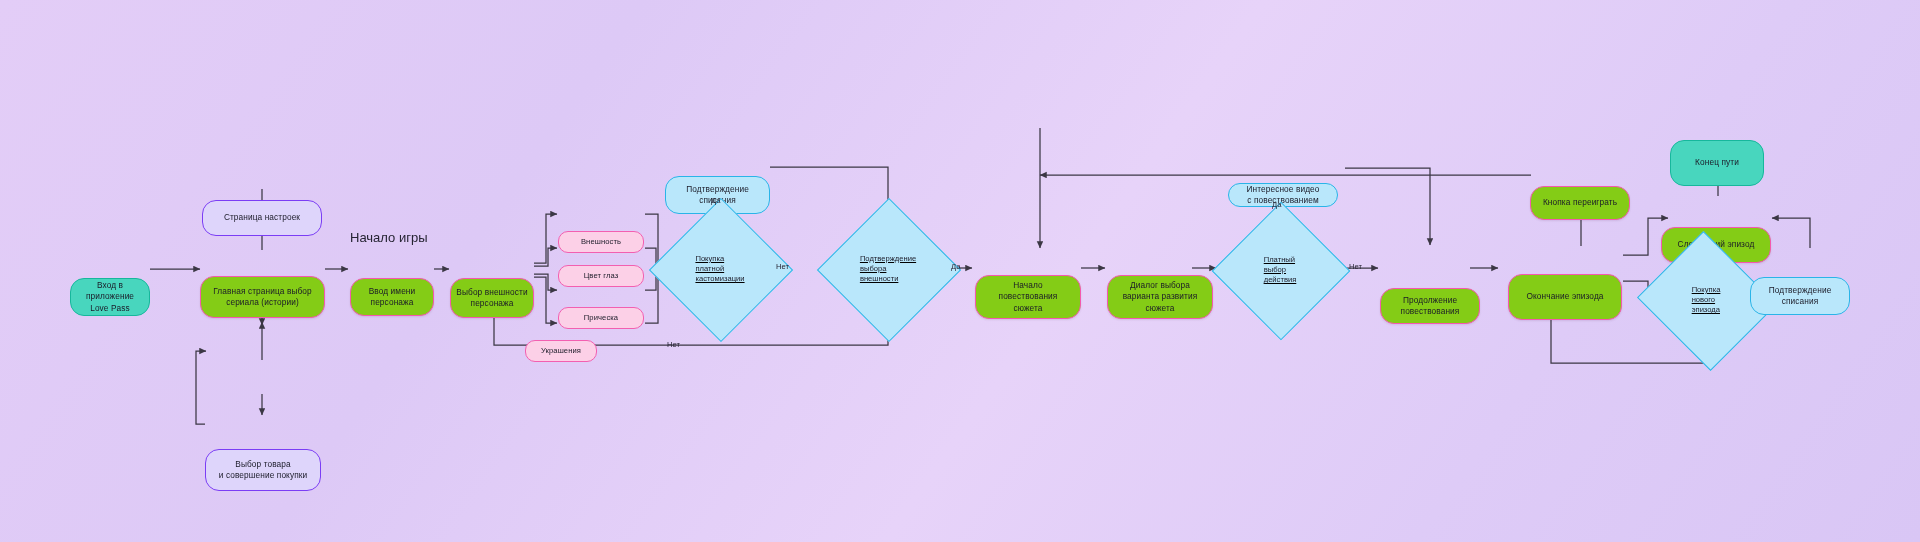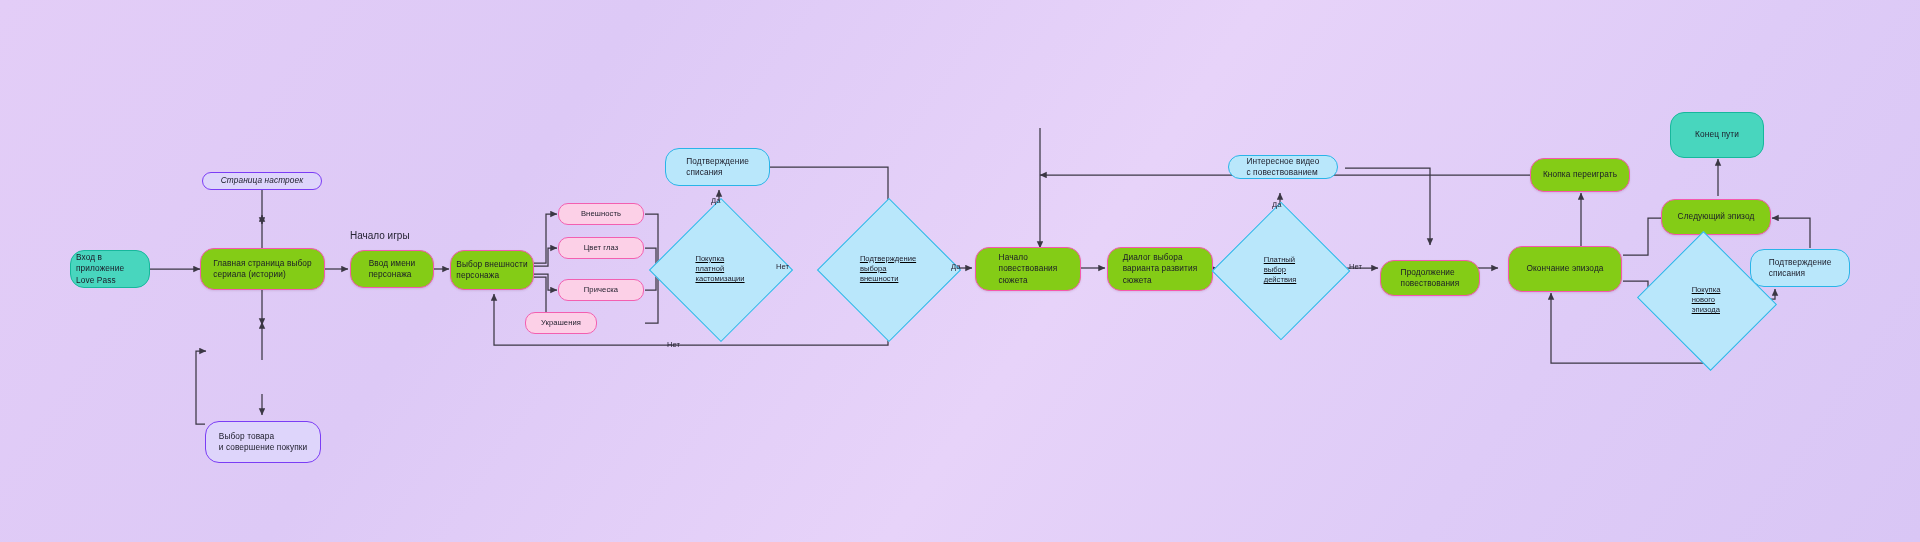--- a/index.html
+++ b/index.html
@@ -6,26 +6,27 @@
   body{
     width:1920px;height:542px;overflow:hidden;
     font-family:"Liberation Sans","DejaVu Sans",sans-serif;
     background:linear-gradient(125deg,#e3cdf7 0%,#ddc9f6 28%,#e7d3f9 55%,#decbf7 78%,#d9c6f5 100%);
   }
   #canvas{position:relative;width:1920px;height:542px;}
   svg.edges{position:absolute;left:0;top:0;width:1920px;height:542px;pointer-events:none;}
 
   .node{
     position:absolute;box-sizing:border-box;
-    display:flex;align-items:center;justify-content:center;text-align:left;
+    display:flex;align-items:center;justify-content:center;text-align:center;
     border-radius:14px;
     font-size:8.3px;line-height:1.35;letter-spacing:.1px;
     color:#1b1b28;
     padding:3px 5px;
     white-space:pre-line;
+    margin-top:28px;
   }
   .n-pink{background:#84cc16;border:1.6px solid #f558ae;box-shadow:0 1px 2px rgba(90,40,90,.12);}
   .n-pink-soft{background:#fcd0e7;border:1.6px solid #f35fb0;}
   .n-purple{background:#ded5fb;border:1.6px solid #7b3df5;}
   .n-blue{background:#b9e7fb;border:1.6px solid #2ab4e8;}
   .n-teal{background:#48d6be;border:1.6px solid #17b79c;}
   .n-small{font-size:7.6px;border-radius:10px;}
 
   .diamond{
     position:absolute;box-sizing:border-box;
@@ -39,21 +40,21 @@
   .diamond .dlabel{
     position:relative;z-index:2;font-size:7.6px;line-height:1.35;color:#1b1b28;
     white-space:pre-line;
   }
 
   .edge-label{
     position:absolute;font-size:7.6px;color:#262433;
     background:transparent;white-space:nowrap;
   }
   .free-label{
-    position:absolute;font-size:10px;color:#262433;white-space:nowrap;
+    position:absolute;font-size:13px;color:#262433;white-space:nowrap;
   }
 </style>
 </head>
 <body>
 
 <div id="canvas">
 
   <svg class="edges" viewBox="0 0 1920 542">
     <defs>
       <marker id="arrow" markerWidth="7" markerHeight="7" refX="5.4" refY="2.6" orient="auto">
@@ -126,21 +127,21 @@
 
       <path d="M1810,248 L1810,218 L1772,218"></path>
 
       <path d="M1709,341 L1709,363 L1551,363 L1551,293"></path>
     </g>
   </svg>
 
   <div class="node n-teal" style="left:70px;top:250px;width:80px;height:38px;">Вход в приложение
 Love Pass</div>
 
-  <div class="node n-purple" style="left:202px;top:172px;width:120px;height:18px;font-style:italic;">Страница настроек</div>
+  <div class="node n-purple" style="left:202px;top:172px;width:120px;height:36px;">Страница настроек</div>
 
   <div class="node n-pink" style="left:200px;top:248px;width:125px;height:42px;">Главная страница выбор
 сериала (истории)</div>
 
 
   <div class="node n-purple" style="left:205px;top:421px;width:116px;height:42px;">Выбор товара
 и совершение покупки</div>
 
   <div class="node n-pink" style="left:350px;top:250px;width:84px;height:38px;">Ввод имени
 персонажа</div>

